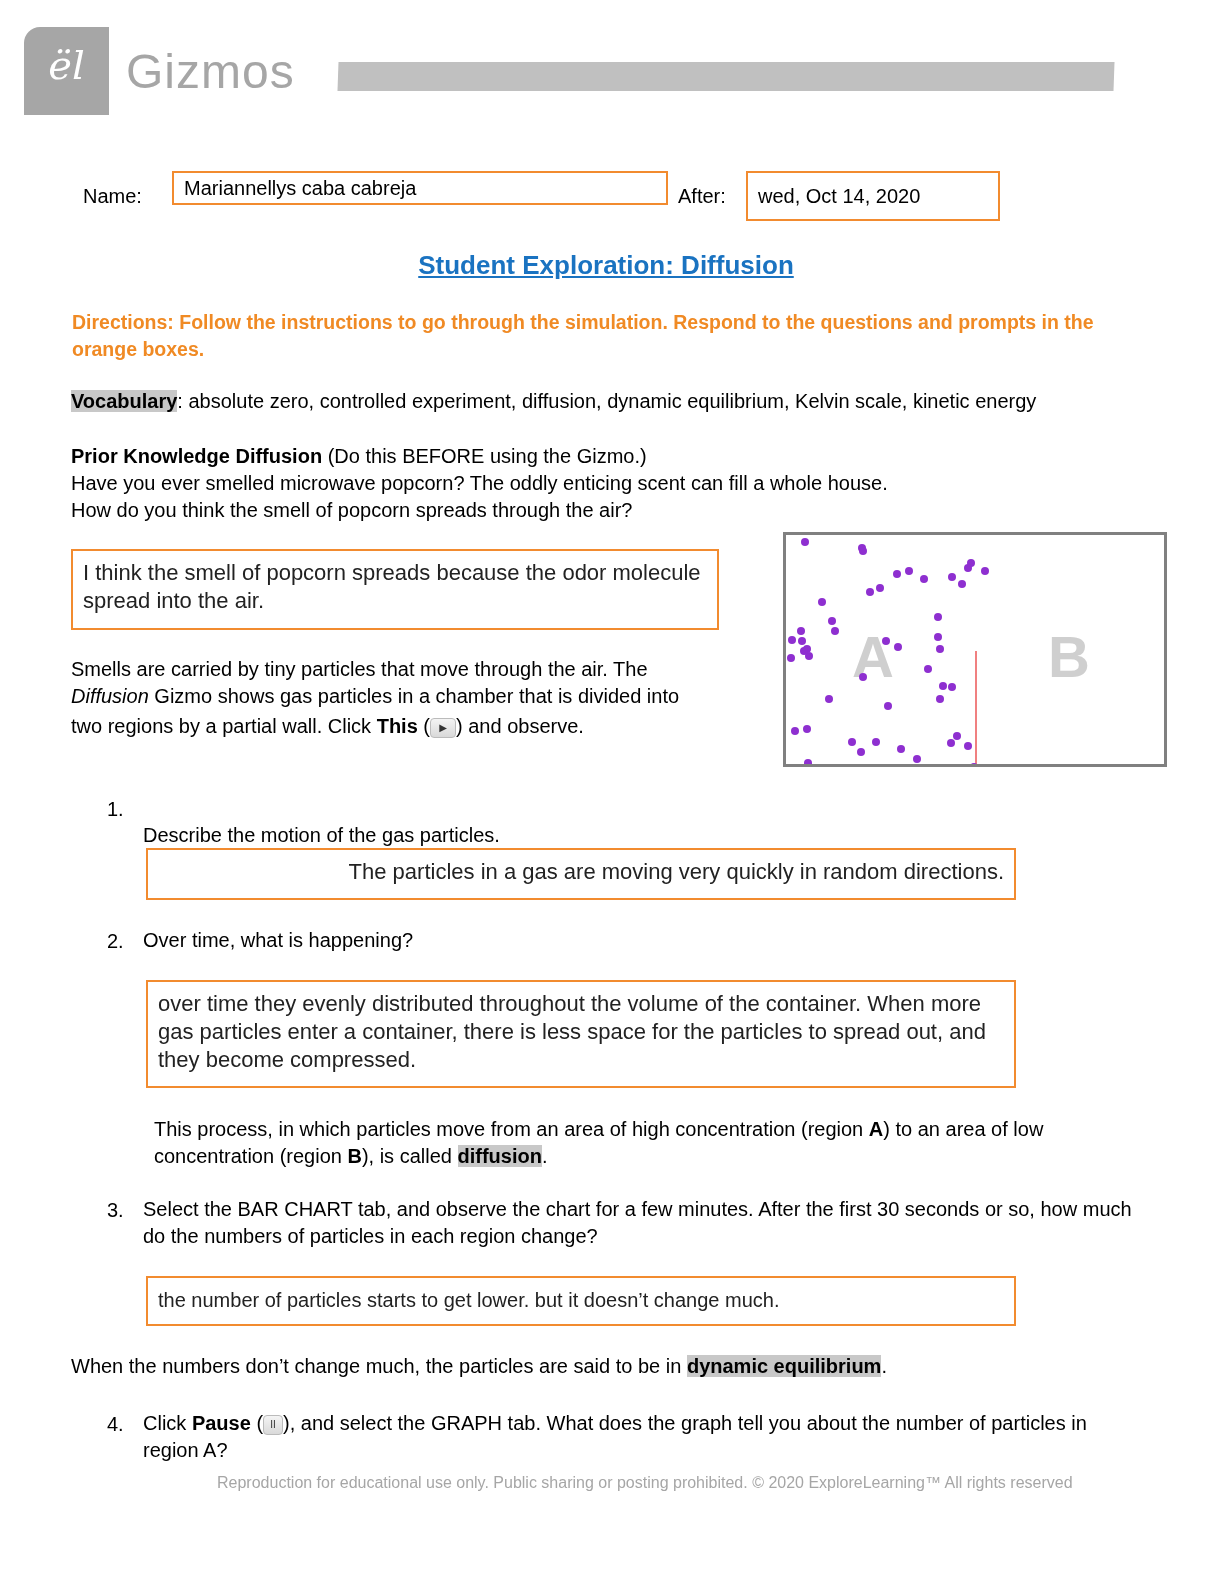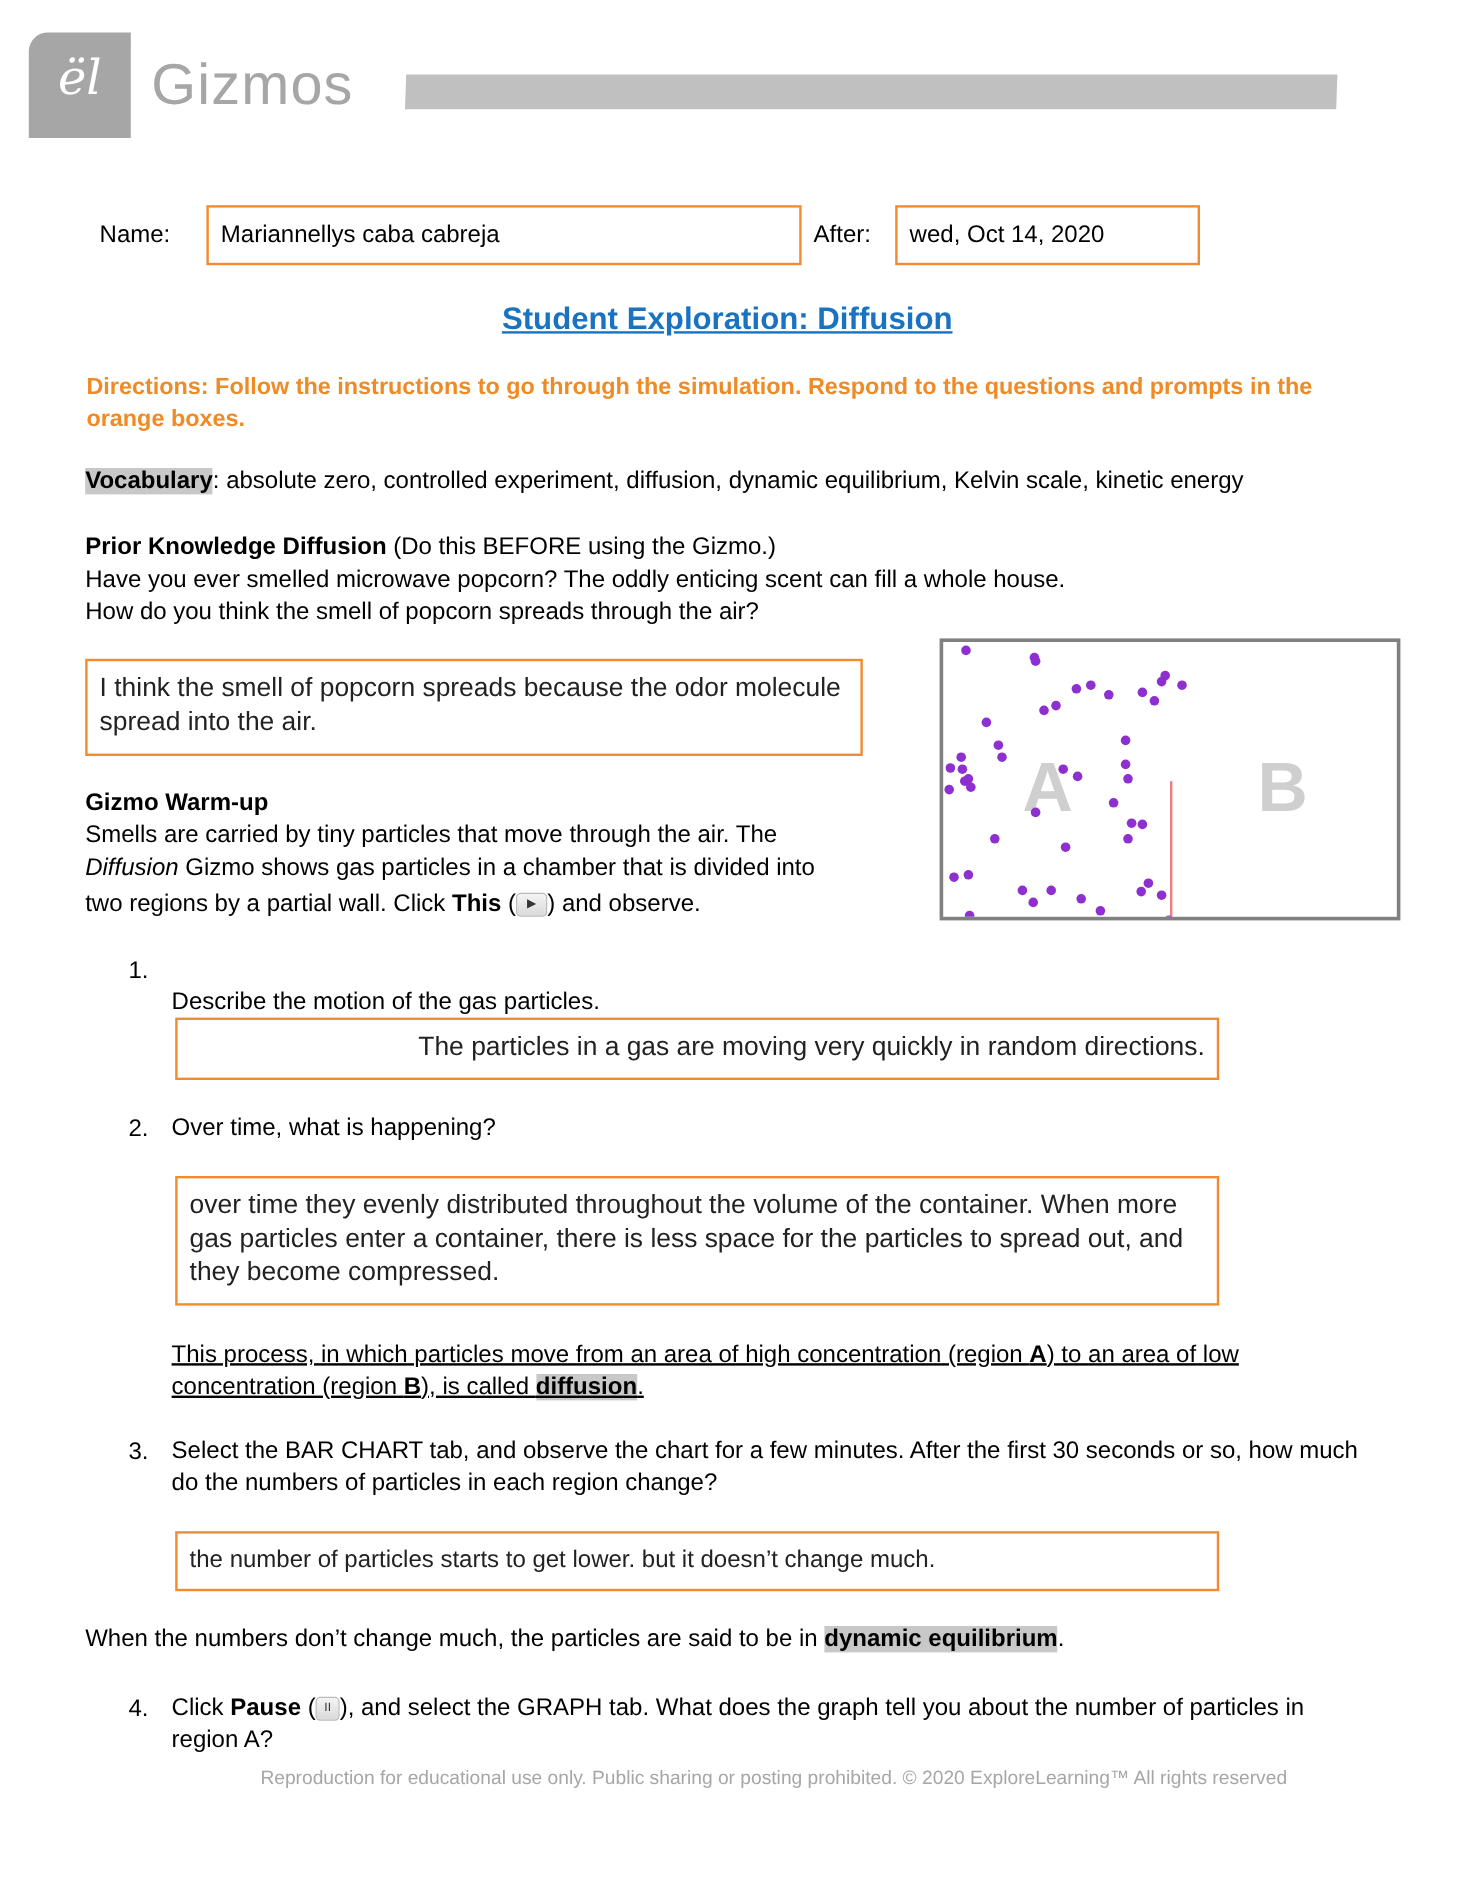--- a/index.html
+++ b/index.html
@@ -38,41 +38,40 @@
 </style>
 </head>
 <body>
 
 <div class="abs logo-box"></div>
 <div class="abs logo-glyph">ël</div>
 <div class="abs brand">Gizmos</div>
 <div class="abs brand-bar"></div>
 
 <div class="abs label" style="left:83px; top:185px;">Name:</div>
-<div class="abs field" style="left:172px; top:171px; width:496px; height:50px;">Mariannellys caba cabreja</div>
+<div class="abs field" style="left:172px; top:171px; width:496px; height:34px;">Mariannellys caba cabreja</div>
 <div class="abs label" style="left:678px; top:185px;">After:</div>
 <div class="abs field" style="left:746px; top:171px; width:254px; height:50px;">wed, Oct 14, 2020</div>
 
 <div class="abs title">Student Exploration: Diffusion</div>
 
 <div class="abs directions">Directions: Follow the instructions to go through the simulation. Respond to the questions and prompts in the orange boxes.</div>
 
 <div class="abs para" style="left:71px; top:388px; width:1100px;">
   <span class="hl">Vocabulary</span><span>: absolute zero, controlled experiment, diffusion, dynamic equilibrium, Kelvin scale, kinetic energy</span>
 </div>
 
 <div class="abs para" style="left:71px; top:443px; width:1000px;">
   <div><b>Prior Knowledge Diffusion</b><span> (Do this BEFORE using the Gizmo.)</span></div>
   <div>Have you ever smelled microwave popcorn? The oddly enticing scent can fill a whole house.</div>
   <div>How do you think the smell of popcorn spreads through the air?</div>
 </div>
 <div class="abs answer" style="left:71px; top:549px; width:648px; height:81px;">I think the smell of popcorn spreads because the odor molecule spread into the air.</div>
 
 <div class="abs para" style="left:71px; top:656px; width:700px;">
-  <div><b>Gizmo Warm-up</b></div>
   <div>Smells are carried by tiny particles that move through the air. The</div>
   <div><i>Diffusion</i><span> Gizmo shows gas particles in a chamber that is divided into</span></div>
   <div style="margin-top:3px;"><span>two regions by a partial wall. Click </span><b>This</b><span> (</span><span class="btn-ico">▶</span><span>) and observe.</span></div>
 </div>
 
 <div class="abs sim" id="sim">
   <div class="abs region-label" style="left:66px; top:88px;">A</div>
   <div class="abs region-label" style="left:262px; top:88px;">B</div>
   <div class="abs wall" style="left:189px; top:116px; height:120px;"></div>
 <div class="particle" style="left: 15px; top: 3px; background: rgb(142, 47, 208);"></div>
@@ -126,21 +125,21 @@
   </div>
 
 <div class="abs num" style="left:107px; top:798px;">1.</div>
 <div class="abs para" style="left:143px; top:795px;margin-top:27px;">Describe the motion of the gas particles.</div>
 <div class="abs answer" style="left:146px; top:848px; width:870px; height:52px;text-align:right;">The particles in a gas are moving very quickly in random directions.</div>
 
 <div class="abs num" style="left:107px; top:930px;">2.</div>
 <div class="abs para" style="left:143px; top:927px;">Over time, what is happening?</div>
 <div class="abs answer" style="left:146px; top:980px; width:870px; height:108px;">over time they evenly distributed throughout the volume of the container. When more gas particles enter a container, there is less space for the particles to spread out, and they become compressed.</div>
 
-<div class="abs para" style="left:143px; top:1116px; width:990px;text-decoration:underline;">
+<div class="abs para" style="left:154px; top:1116px; width:990px;">
   <span>This process, in which particles move from an area of high concentration (region </span><b>A</b><span>) to an area of low concentration (region </span><b>B</b><span>), is called </span><span class="hl">diffusion</span><span>.</span>
 </div>
 
 <div class="abs num" style="left:107px; top:1199px;">3.</div>
 <div class="abs para" style="left:143px; top:1196px; width:990px;">Select the BAR CHART tab, and observe the chart for a few minutes. After the first 30 seconds or so, how much do the numbers of particles in each region change?</div>
 <div class="abs answer" style="left:146px; top:1276px; width:870px; height:50px; font-size:20px;">the number of particles starts to get lower. but it doesn’t change much.</div>
 
 <div class="abs para" style="left:71px; top:1353px; width:1000px;">
   <span>When the numbers don’t change much, the particles are said to be in </span><span class="hl">dynamic equilibrium</span><span>.</span>
 </div>

